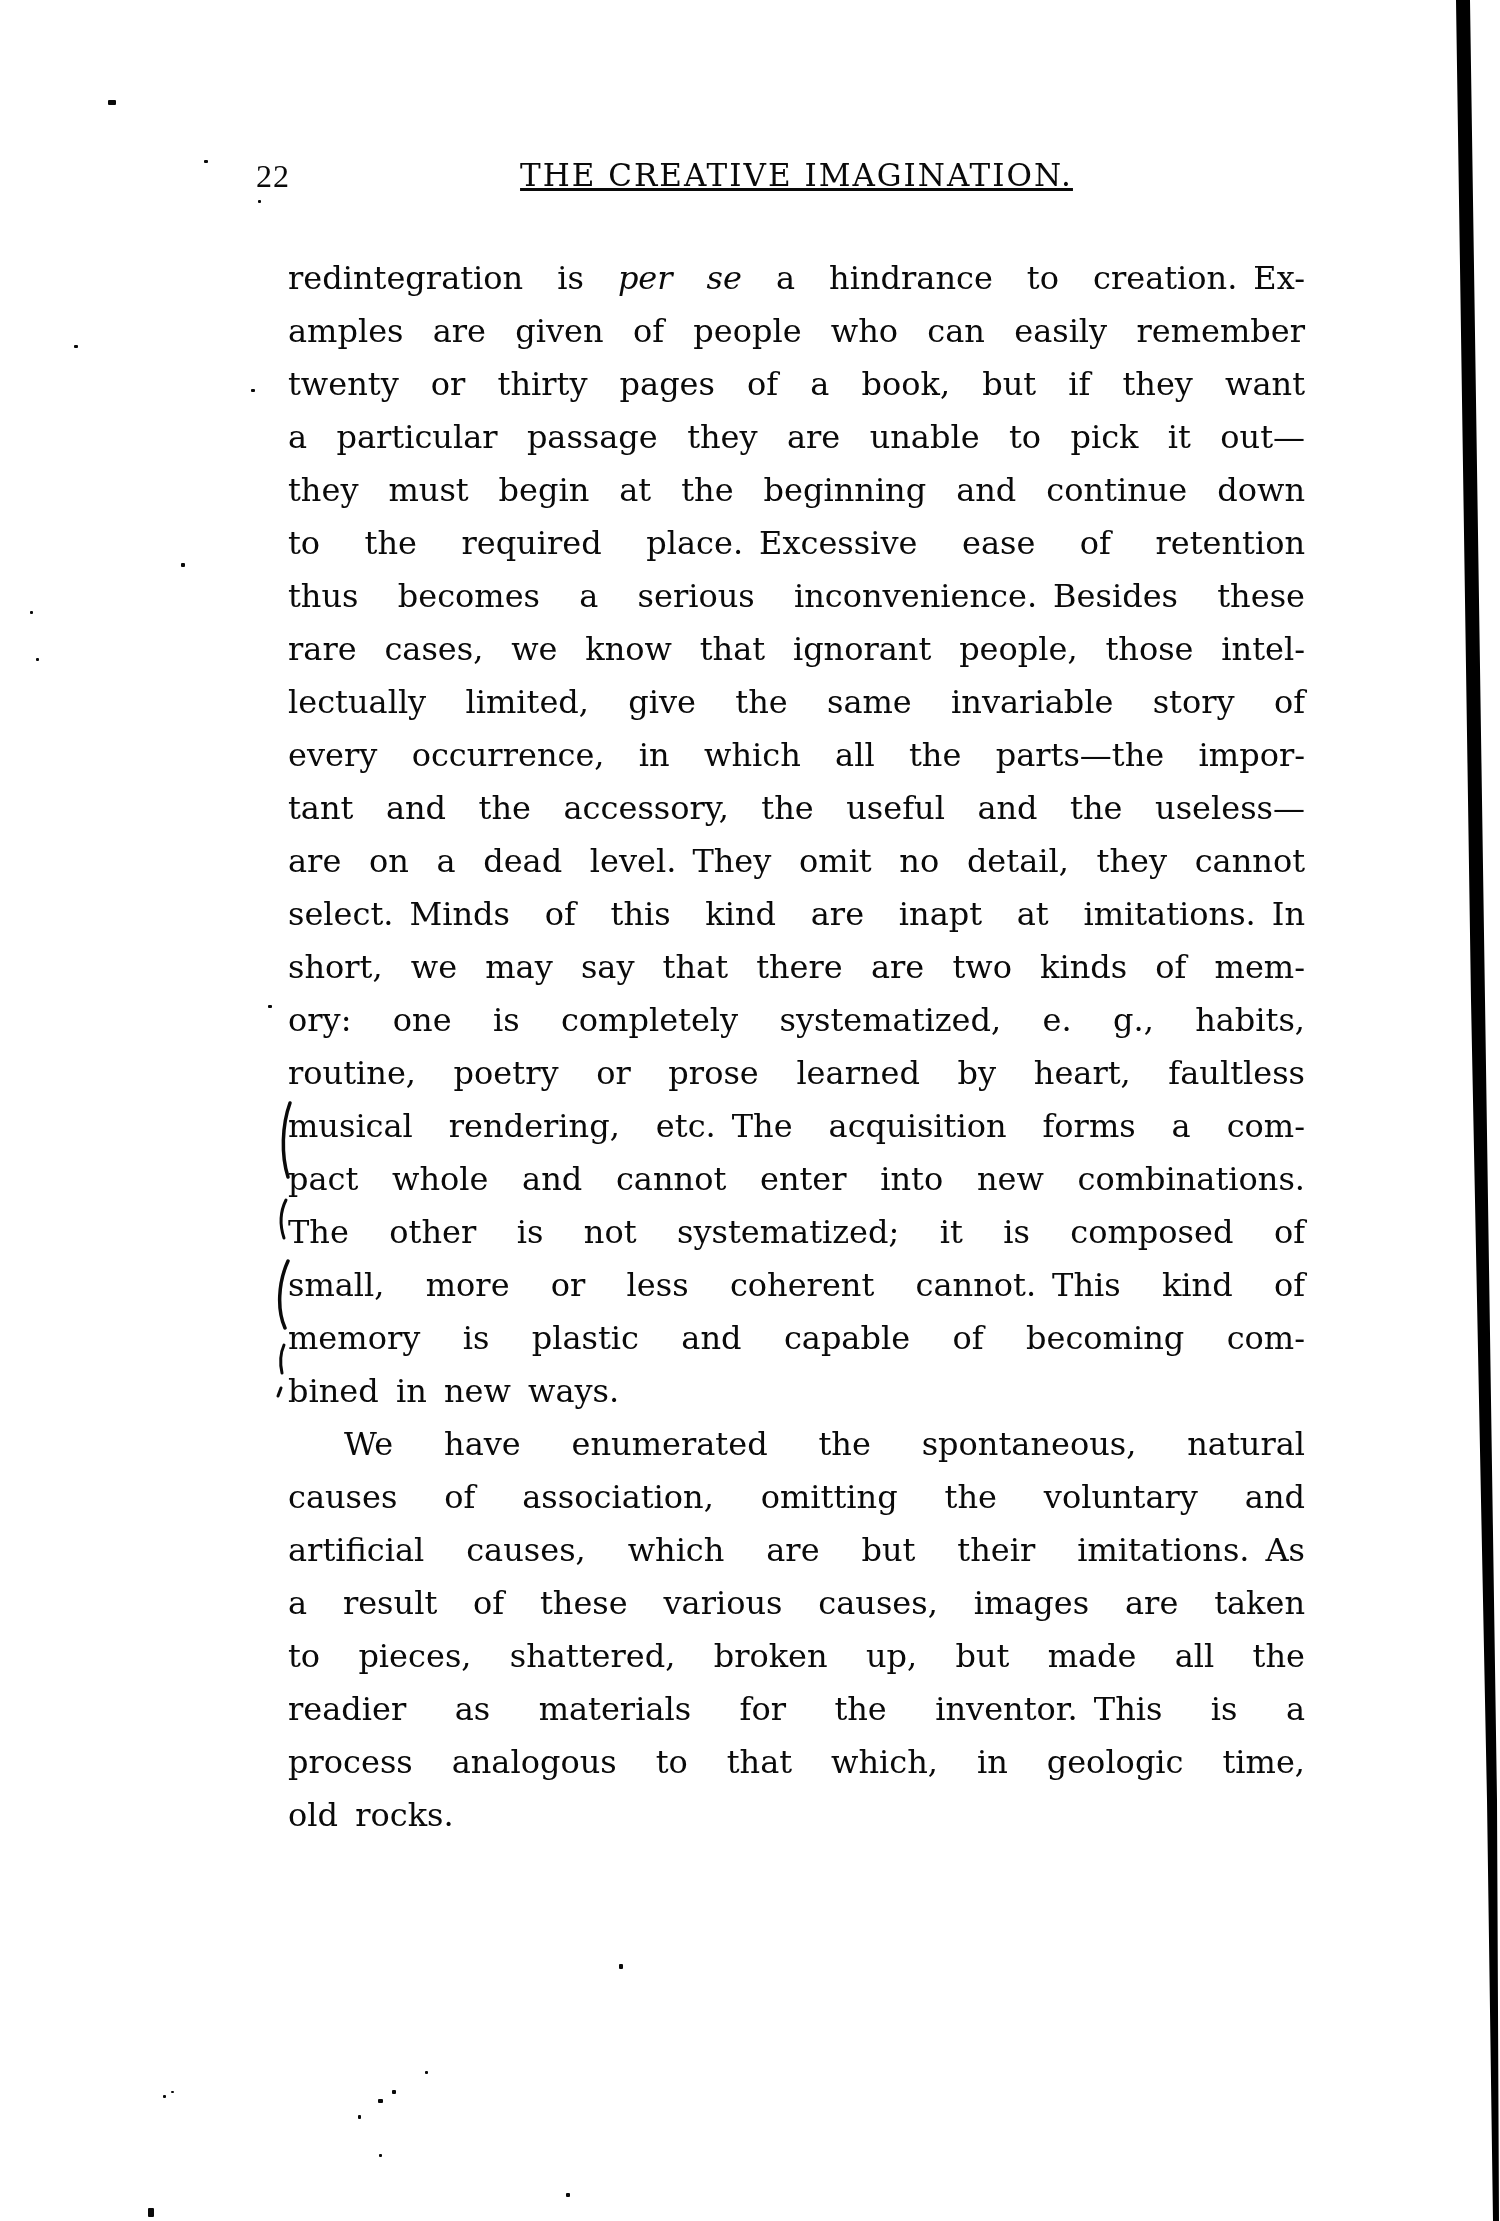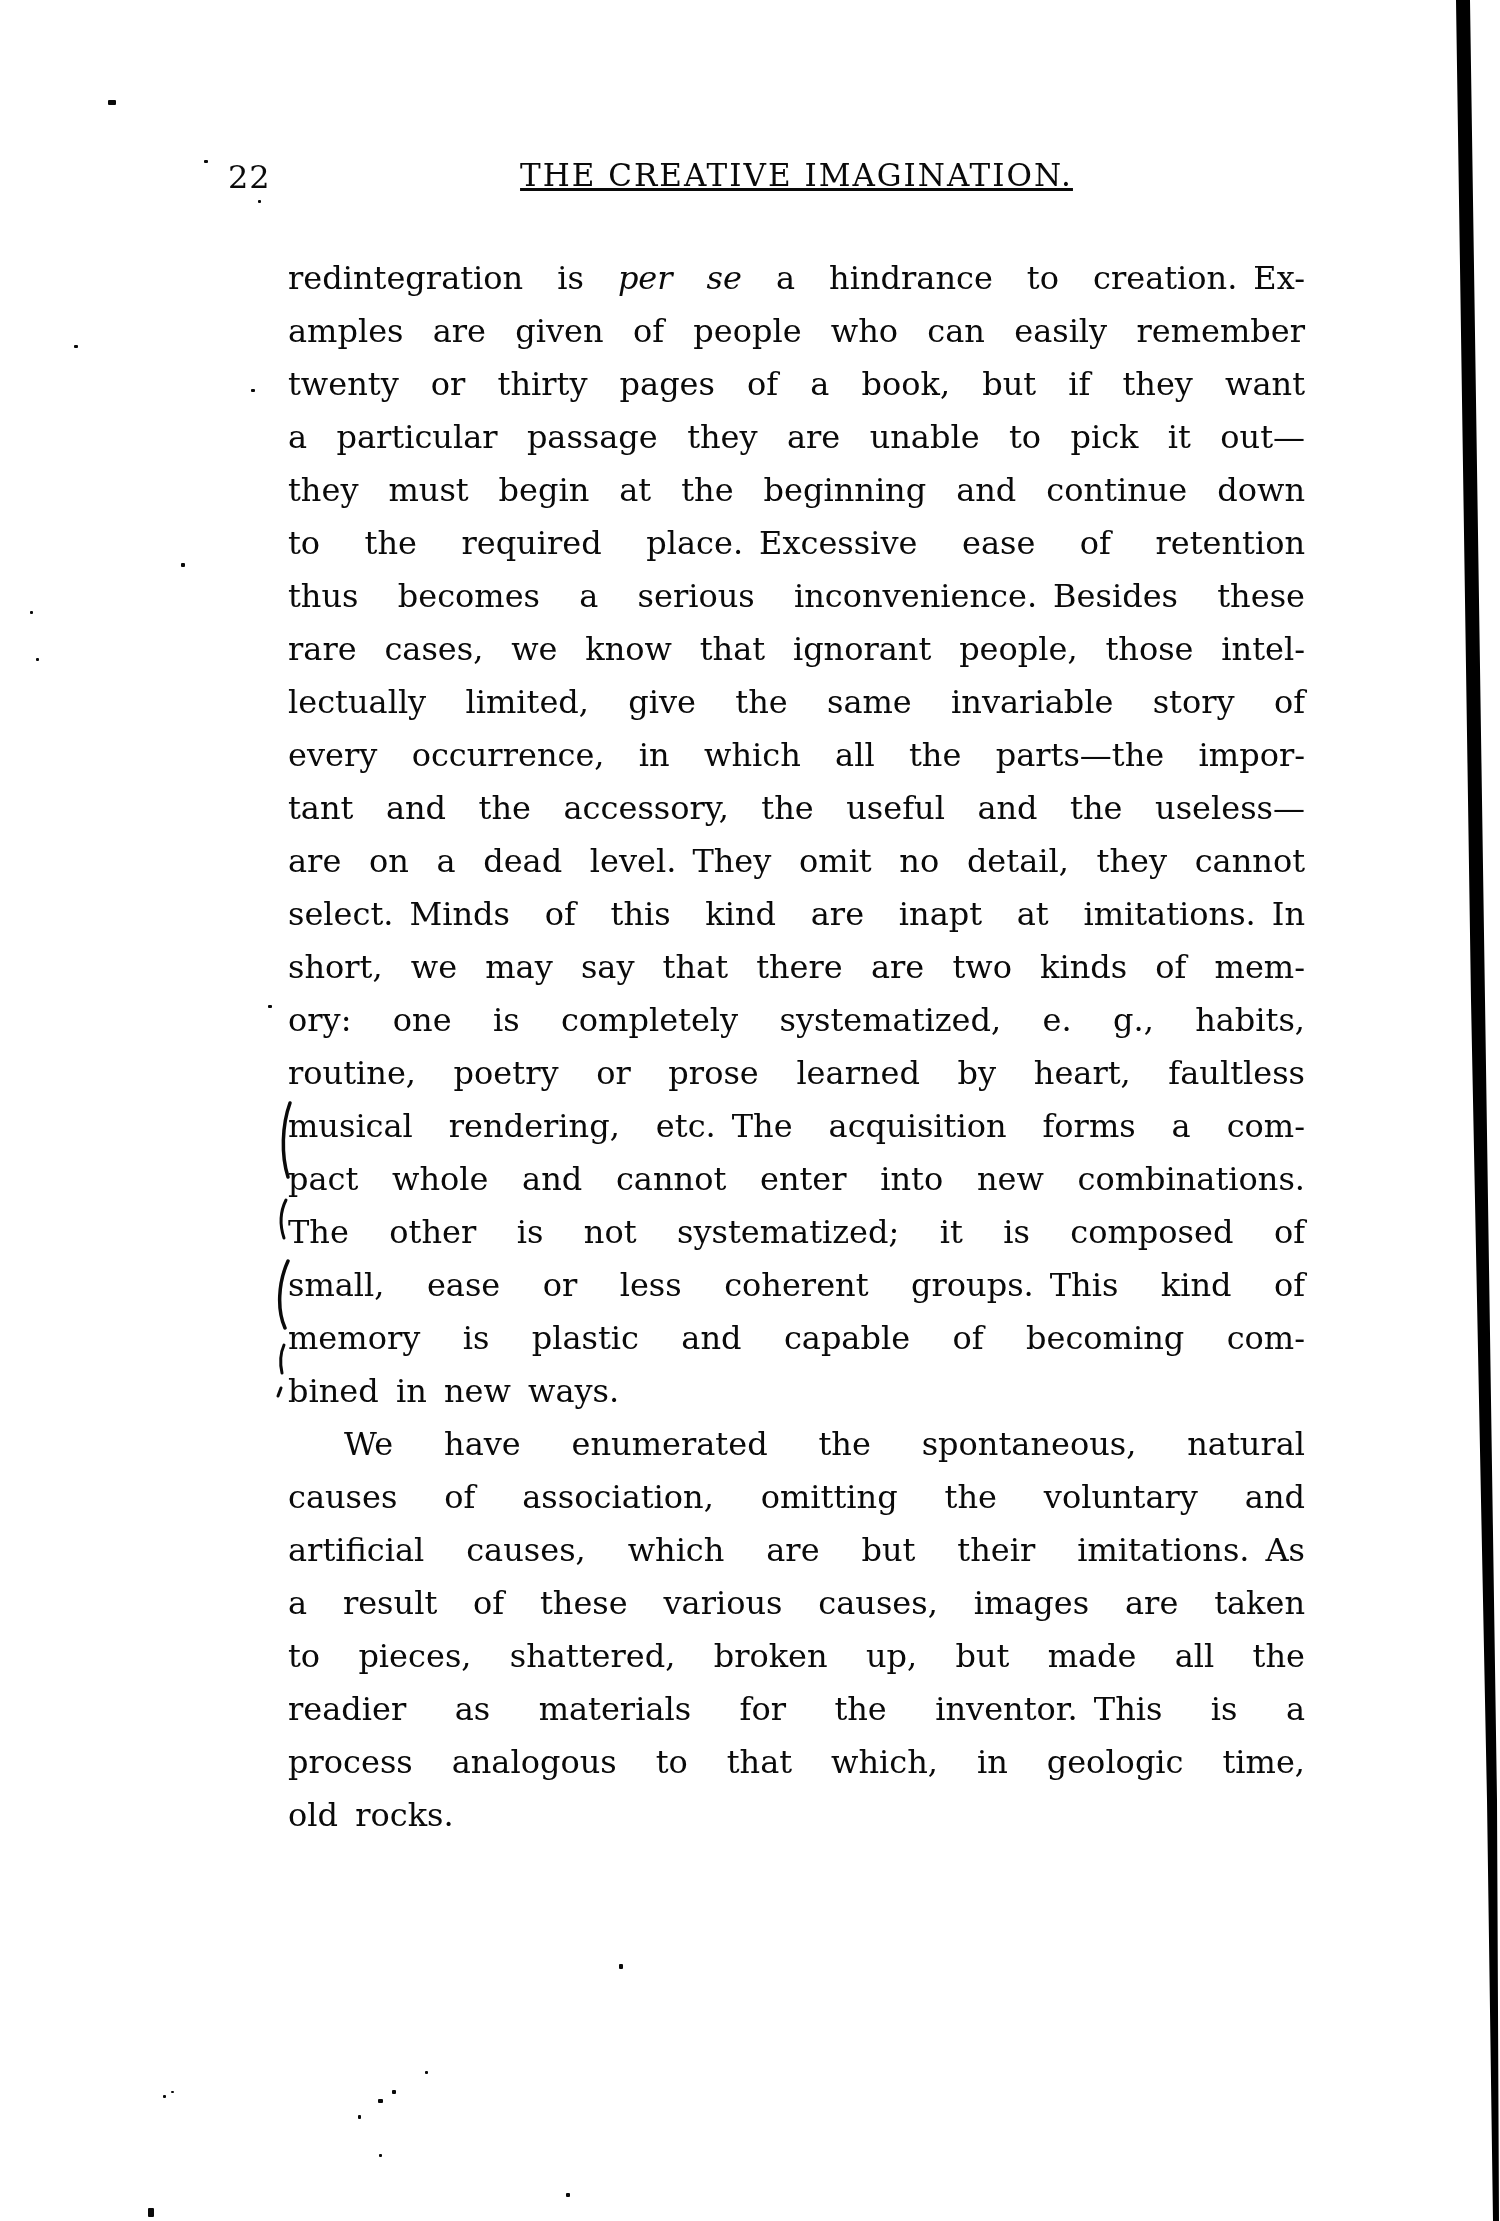--- a/index.html
+++ b/index.html
@@ -7,24 +7,25 @@
     position: relative;
     width: 1500px;
     height: 2221px;
     background: var(--paper, #ffffff);
     overflow: hidden;
     font-family: "DejaVu Serif", serif;
     color: var(--ink, #0a0a0a);
   }
   .pagenum {
     position: absolute;
-    left: 228px;
+    left: 256px;
     top: 158px;
     font-size: 32px;
     letter-spacing: 1px;
+    font-family: Liberation Serif, serif;
   }
   .running-title {
     position: absolute;
     left: 288px;
     top: 157px;
     width: 1017px;
     text-align: center;
     font-size: 31px;
     letter-spacing: 2px;
     white-space: nowrap;
@@ -86,21 +87,21 @@
       <div class="line"><span>every occurrence, in which all the parts—the impor-</span></div>
       <div class="line"><span>tant and the accessory, the useful and the useless—</span></div>
       <div class="line"><span>are on a dead level. They omit no detail, they cannot</span></div>
       <div class="line"><span>select. Minds of this kind are inapt at imitations. In</span></div>
       <div class="line"><span>short, we may say that there are two kinds of mem-</span></div>
       <div class="line"><span>ory: one is completely systematized, e. g., habits,</span></div>
       <div class="line"><span>routine, poetry or prose learned by heart, faultless</span></div>
       <div class="line"><span>musical rendering, etc. The acquisition forms a com-</span></div>
       <div class="line"><span>pact whole and cannot enter into new combinations.</span></div>
       <div class="line"><span>The other is not systematized; it is composed of</span></div>
-      <div class="line"><span>small, ease or less coherent groups. This kind of</span></div>
+      <div class="line"><span>small, more or less coherent cannot. This kind of</span></div>
       <div class="line"><span>memory is plastic and capable of becoming com-</span></div>
       <div class="line lastline"><span>bined in new ways.</span></div>
       <div class="line indent"><span>We have enumerated the spontaneous, natural</span></div>
       <div class="line"><span>causes of association, omitting the voluntary and</span></div>
       <div class="line"><span>artificial causes, which are but their imitations. As</span></div>
       <div class="line"><span>a result of these various causes, images are taken</span></div>
       <div class="line"><span>to pieces, shattered, broken up, but made all the</span></div>
       <div class="line"><span>readier as materials for the inventor. This is a</span></div>
       <div class="line"><span>process analogous to that which, in geologic time,</span></div>
       <div class="line lastline"><span>old rocks.</span></div>

